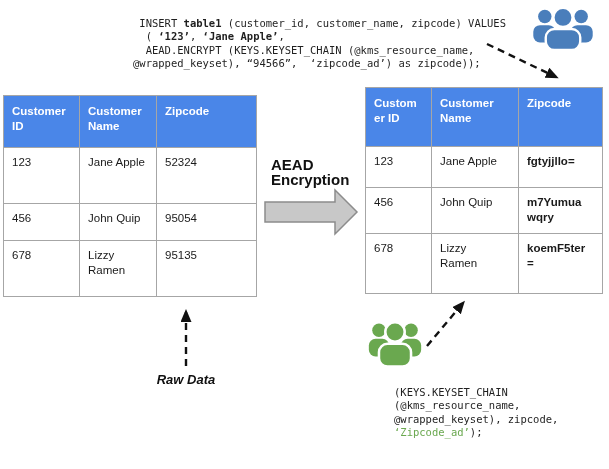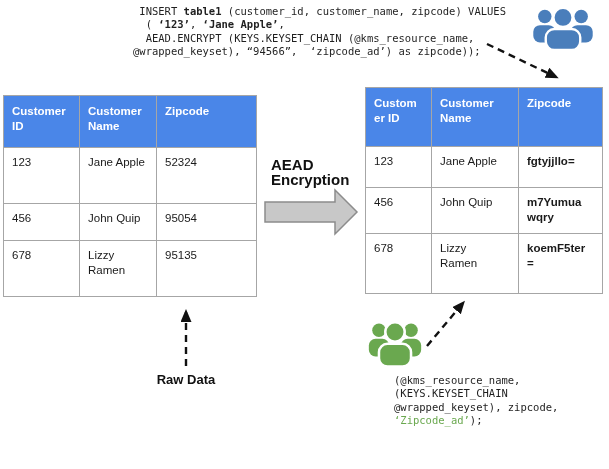--- a/index.html
+++ b/index.html
@@ -2,36 +2,36 @@
 <html><head>
 <meta charset="utf-8">
 <style>
   html,body{margin:0;padding:0;}
   body{width:609px;height:469px;position:relative;background:#ffffff;overflow:hidden;
        font-family:"Liberation Sans",sans-serif;color:#1a1a1a;}
   .abs{position:absolute;}
 
   
   .sql{font-family:"DejaVu Sans Mono","Liberation Mono",monospace;font-size:10.5px;
-       line-height:13.4px;color:#1f1f1f;white-space:pre;}
+       line-height:13.4px;color:#1f1f1f;white-space:pre;margin-top:12px;}
   .sql div{white-space:pre;}
 
   
   table.dtable{border-collapse:collapse;table-layout:fixed;font-size:11.5px;line-height:1.3;}
   table.dtable th,table.dtable td{border:1px solid #a6a6a6;vertical-align:top;
        overflow:visible;word-wrap:break-word;}
   table.dtable th{background:#4a86e8;color:#ffffff;font-weight:bold;text-align:left;
        padding:8px 12px 0 8px;}
   table.dtable td{padding:7px 4px 0 8px;color:#1a1a1a;}
   table.dtable td.pr{padding-right:18px;}
   table.dtable td.ba{word-break:break-all;padding-right:12px;font-weight:bold;}
 
   .lbl-bold{font-weight:bold;color:#111111;}
   #aead-label{top:157px;left:271px;font-size:15px;line-height:15px;}
-  #raw-data-label{top:372px;left:136px;width:100px;text-align:center;font-size:13px;}
+  #raw-data-label{top:372px;left:136px;width:100px;text-align:center;font-size:13px;font-style:italic;}
 
   #overlay{top:0;left:0;pointer-events:none;}
 </style>
 </head>
 <body>
 
 <div class="abs sql" style="top:5px;left:133px;"><div><span> INSERT </span><span style="font-weight: bold;">table1</span><span> (customer_id, customer_name, zipcode) VALUES</span></div><div><span>  ( </span><span style="font-weight: bold;">‘123’</span><span>, </span><span style="font-weight: bold;">‘Jane Apple’</span><span>,</span></div><div><span>  AEAD.ENCRYPT (KEYS.KEYSET_CHAIN (@kms_resource_name,</span></div><div><span>@wrapped_keyset), “94566”,  ‘zipcode_ad’) as zipcode));</span></div></div>
 
 <svg class="abs" style="top:5px;left:532px;" width="62" height="46" viewBox="0 0 64 48">
   <g fill="#4a7ebb">
@@ -119,21 +119,21 @@
   <g fill="#6aa84f">
     <circle cx="13" cy="15" r="8"></circle>
     <rect x="1" y="25" width="24" height="21" rx="8"></rect>
     <circle cx="51" cy="15" r="8"></circle>
     <rect x="39" y="25" width="24" height="21" rx="8"></rect>
     <circle cx="32" cy="17" r="11.5" stroke="#ffffff" stroke-width="3"></circle>
     <rect x="13" y="31" width="38" height="27" rx="10" stroke="#ffffff" stroke-width="3"></rect>
   </g>
 </svg>
 
-<div class="abs sql" style="top:374px;left:394px;"><div><span>(@kms_resource_name,</span></div><div><span>(KEYS.KEYSET_CHAIN</span></div><div><span>@wrapped_keyset), zipcode,</span></div><div><span style="color: rgb(106, 168, 79);">‘Zipcode_ad’</span><span>);</span></div></div>
+<div class="abs sql" style="top:374px;left:394px;"><div><span>(KEYS.KEYSET_CHAIN</span></div><div><span>(@kms_resource_name,</span></div><div><span>@wrapped_keyset), zipcode,</span></div><div><span style="color: rgb(106, 168, 79);">‘Zipcode_ad’</span><span>);</span></div></div>
 
 <svg id="overlay" class="abs" width="609" height="469" viewBox="0 0 609 469">
   <defs>
     <marker id="ah" markerUnits="userSpaceOnUse" markerWidth="16" markerHeight="14" refX="10" refY="5.5" orient="auto">
       <path d="M0,0 L13,5.5 L0,11 Z" fill="#111111"></path>
     </marker>
   </defs>
 
   <polygon points="265,202 335,202 335,190 357,212 335,234 335,222 265,222" stroke="#8c8c8c" stroke-width="1.5" fill="#c8c8c8"></polygon>
 

